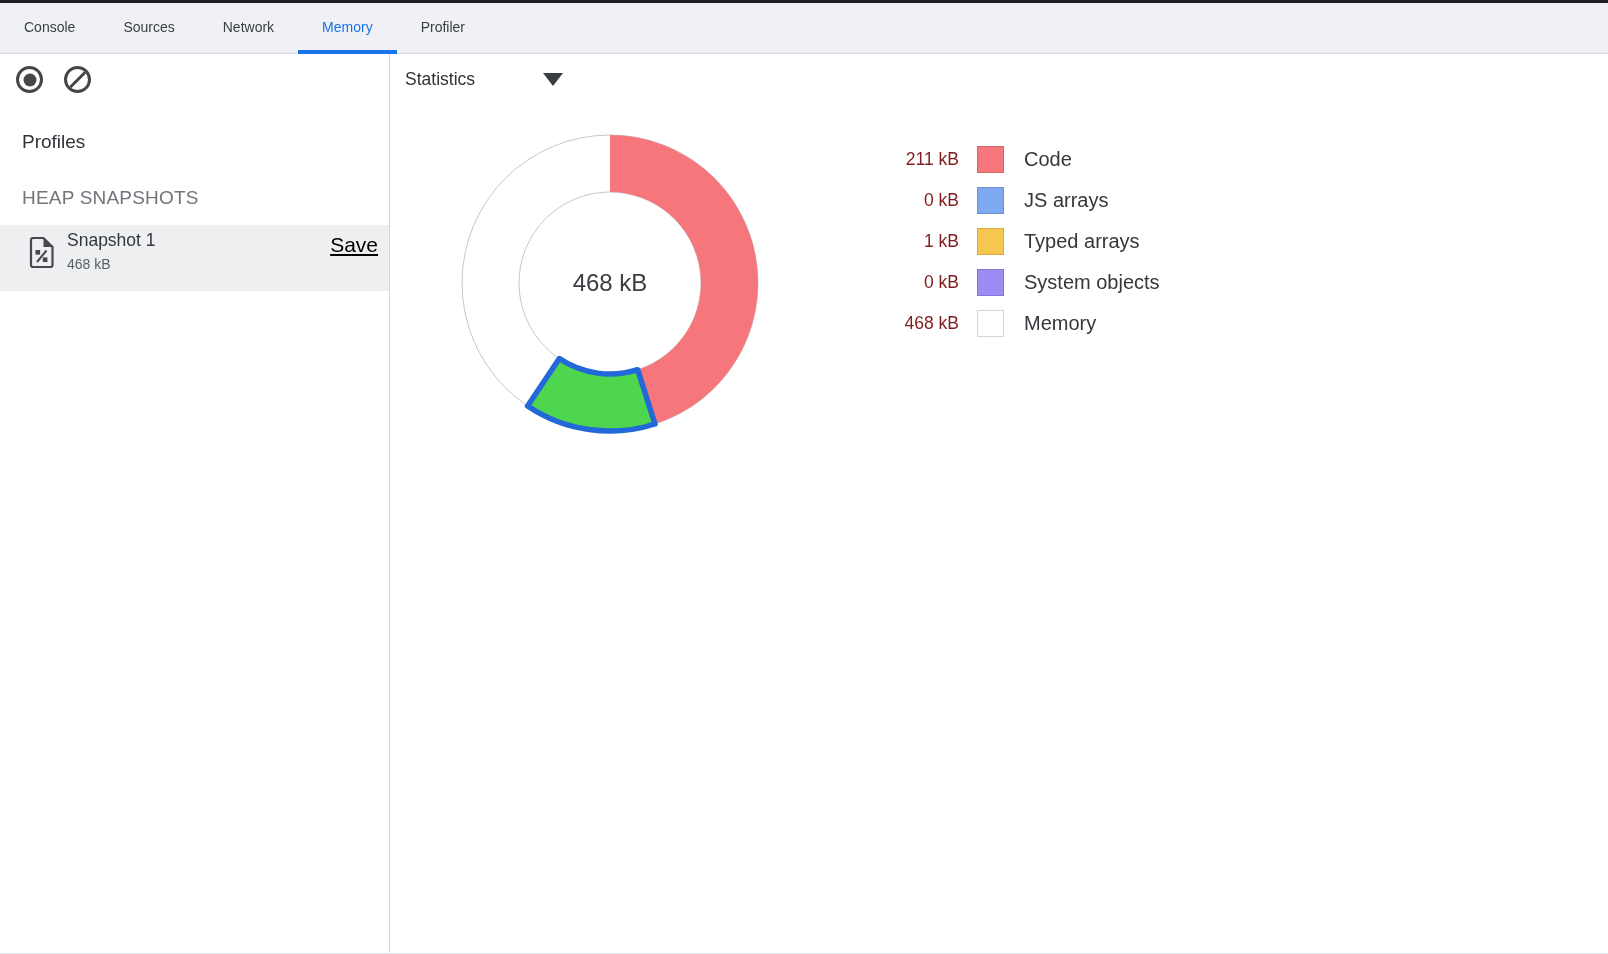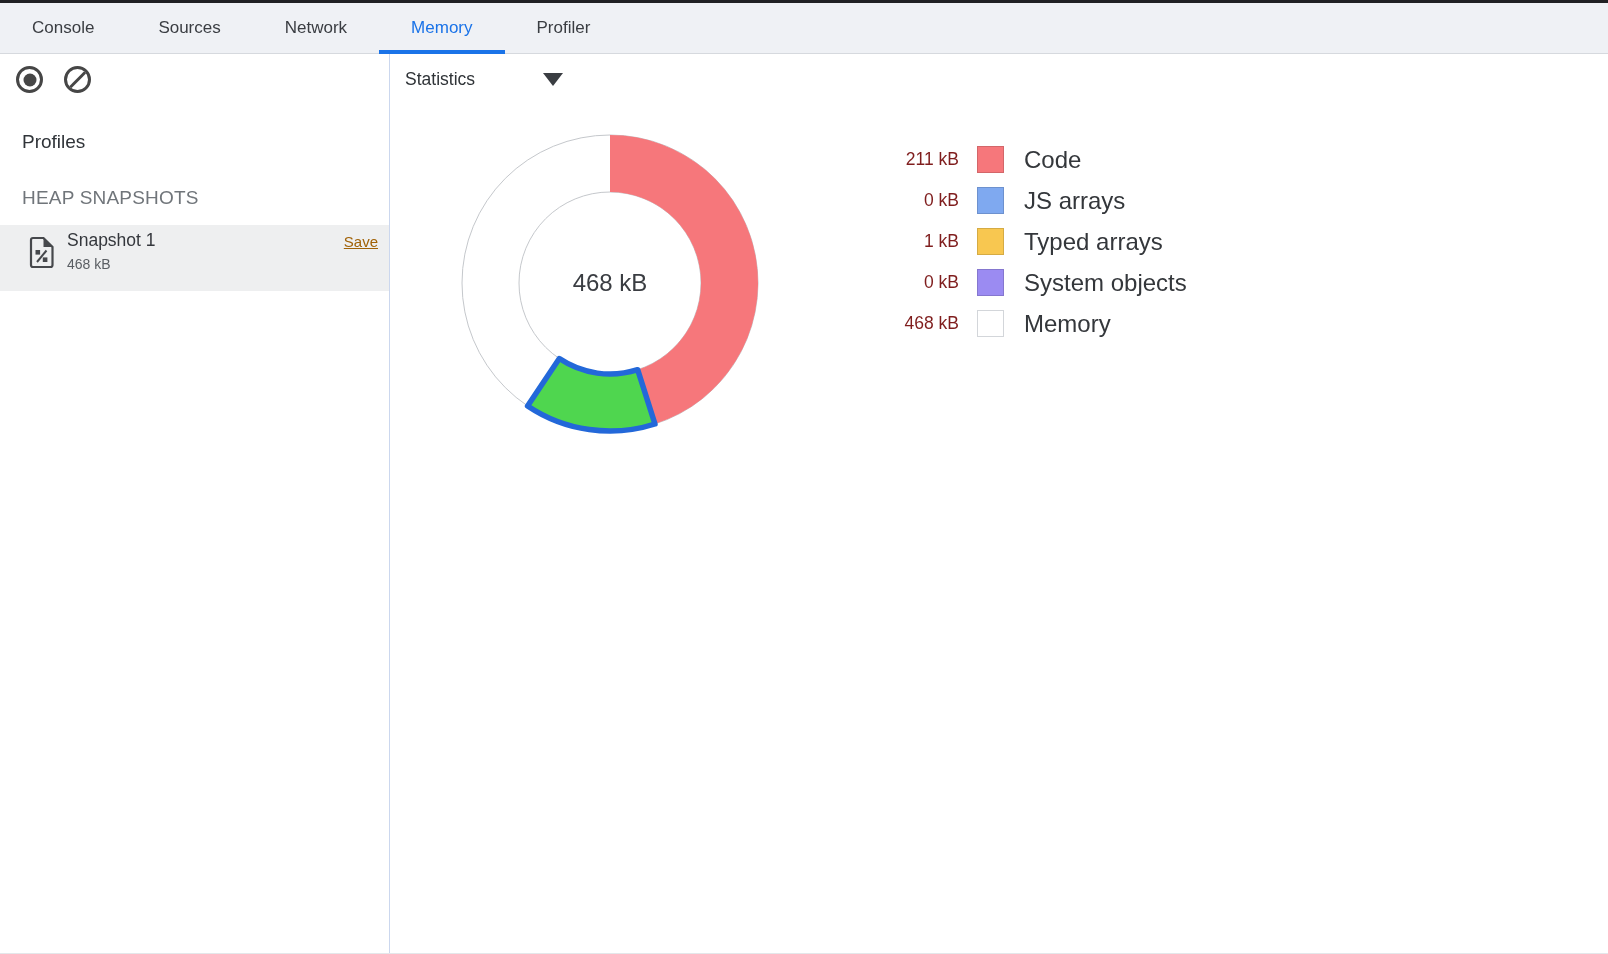--- a/index.html
+++ b/index.html
@@ -14,21 +14,21 @@
     font-family:"Liberation Sans","DejaVu Sans",sans-serif;
   }
   
   .tabbar{
     position:absolute;top:0;left:0;right:0;height:54px;
     background:#eff1f5;border-bottom:1px solid #d6d9de;box-sizing:border-box;
   }
   .topstrip{position:absolute;top:0;left:0;right:0;height:3px;background:#202124;}
   .tab-strip{position:absolute;top:3px;left:0;height:51px;display:flex;}
   .tab{
-    padding:0 32px;height:51px;line-height:49px;font-size:17px;color:#3a3d42;
+    padding:0 24px;height:51px;line-height:49px;font-size:14px;color:#3a3d42;
     box-sizing:border-box;border-bottom:4px solid transparent;cursor:default;white-space:nowrap;
   }
   .tab.active{color:var(--accent);border-bottom-color:var(--accent);}
   
   .toolbar{
     position:absolute;top:54px;left:0;right:0;height:59px;background:#fff;
     border-bottom:1px solid var(--panel-border);box-sizing:border-box;
   }
   .record-btn{position:absolute;left:16px;top:12px;width:27px;height:27px;
     border:3px solid #464646;border-radius:50%;box-sizing:border-box;}
@@ -46,33 +46,33 @@
   
   .vdivider{position:absolute;left:389px;top:54px;bottom:0;width:1px;background:var(--panel-border);}
   
   .sidebar{position:absolute;left:0;top:105px;width:389px;bottom:0;background:#fff;}
   .profiles-title{position:absolute;left:22px;top:26px;font-size:19px;color:#303439;}
   .section-title{position:absolute;left:22px;top:82px;font-size:19px;color:#70757a;letter-spacing:.2px;}
   .snapshot-row{position:absolute;left:0;right:0;top:120px;height:66px;background:#eeeff0;cursor:default;}
   .snapshot-icon{position:absolute;left:28px;top:11px;width:27px;height:33px;}
   .snapshot-name{position:absolute;left:67px;top:5px;font-size:17.5px;color:#34373c;}
   .snapshot-size{position:absolute;left:67px;top:31px;font-size:14px;color:#5a5e63;}
-  .save-link{position:absolute;right:11px;top:8px;font-size:15px;color:#a16207;
+  .save-link{position:absolute;right:11px;top:8px;font-size:21px;color:#000000;
     text-decoration:underline;cursor:pointer;margin-left:17px;}
   
   .main{position:absolute;left:390px;top:105px;right:0;bottom:0;background:#fff;}
   .donut{position:absolute;left:60px;top:18px;width:320px;height:320px;}
   .donut text{font-family:"Liberation Sans","DejaVu Sans",sans-serif;}
   .legend{position:absolute;left:424px;top:34px;}
   .legend-row{display:flex;align-items:center;height:41px;}
   .legend-value{width:145px;text-align:right;font-size:17.5px;color:#7f1d1d;}
   .legend-swatch{width:27px;height:27px;margin-left:18px;box-sizing:border-box;
     border:1px solid rgba(0,0,0,0.14);}
   .legend-swatch.total{border:1px solid #d3d6da;}
-  .legend-label{margin-left:20px;font-size:24px;color:#34373b;white-space:nowrap;}
+  .legend-label{margin-left:20px;font-size:20px;color:#34373b;white-space:nowrap;}
   .bold{font-weight:bold;}
   .bottom-line{position:absolute;left:0;right:0;bottom:0;height:1px;background:#e4e7ea;}
 </style>
 </head>
 <body>
 
 <div class="tabbar">
   <div class="topstrip"></div>
   <div class="tab-strip">
       <div class="tab">Console</div>

